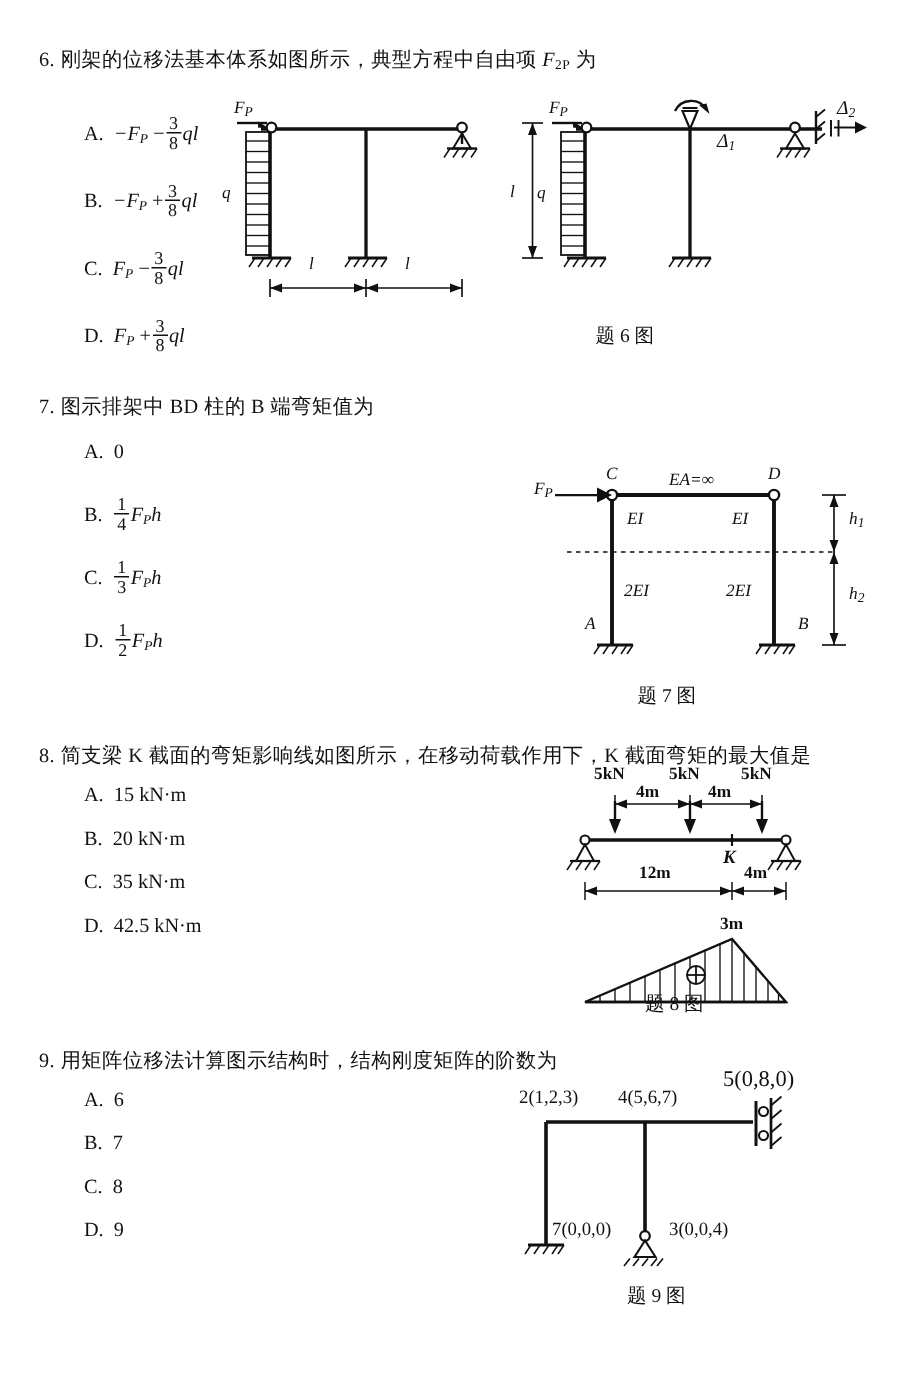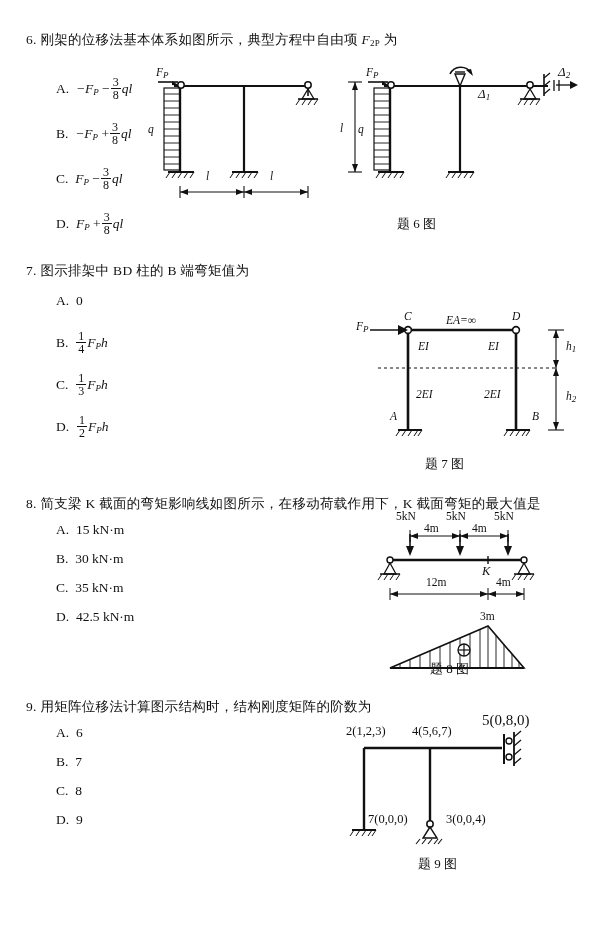--- a/index.html
+++ b/index.html
@@ -345,32 +345,32 @@
     <span>8.</span>
     <span>简支梁 K 截面的弯矩影响线如图所示，在移动荷载作用下，K 截面弯矩的最大值是</span>
   </div>
 
   <div class="opt" style="left:56px;top:522px;">
     <span>A.</span>&nbsp;
     <span>15 kN·m</span>
   </div>
   <div class="opt" style="left:56px;top:551px;">
     <span>B.</span>&nbsp;
-    <span>30 kN·m</span>
+    <span>20 kN·m</span>
   </div>
   <div class="opt" style="left:56px;top:580px;">
     <span>C.</span>&nbsp;
     <span>35 kN·m</span>
   </div>
   <div class="opt" style="left:56px;top:609px;">
     <span>D.</span>&nbsp;
     <span>42.5 kN·m</span>
   </div>
 
-  <div class="dg" style="left:378px;top:508px;width:210px;height:170px;">
+  <div class="dg" style="left:378px;top:508px;width:210px;height:170px;font-weight:bold;">
     <svg width="210" height="170">
 
       <line x1="32" y1="26" x2="32" y2="44" stroke="#111" stroke-width="1.6"></line>
       <polygon points="32,48 28,38 36,38" fill="#111"></polygon>
       <line x1="82" y1="26" x2="82" y2="44" stroke="#111" stroke-width="1.6"></line>
       <polygon points="82,48 78,38 86,38" fill="#111"></polygon>
       <line x1="130" y1="26" x2="130" y2="44" stroke="#111" stroke-width="1.6"></line>
       <polygon points="130,48 126,38 134,38" fill="#111"></polygon>
 
       <line x1="32" y1="28" x2="130" y2="28" stroke="#111" stroke-width="1"></line>

